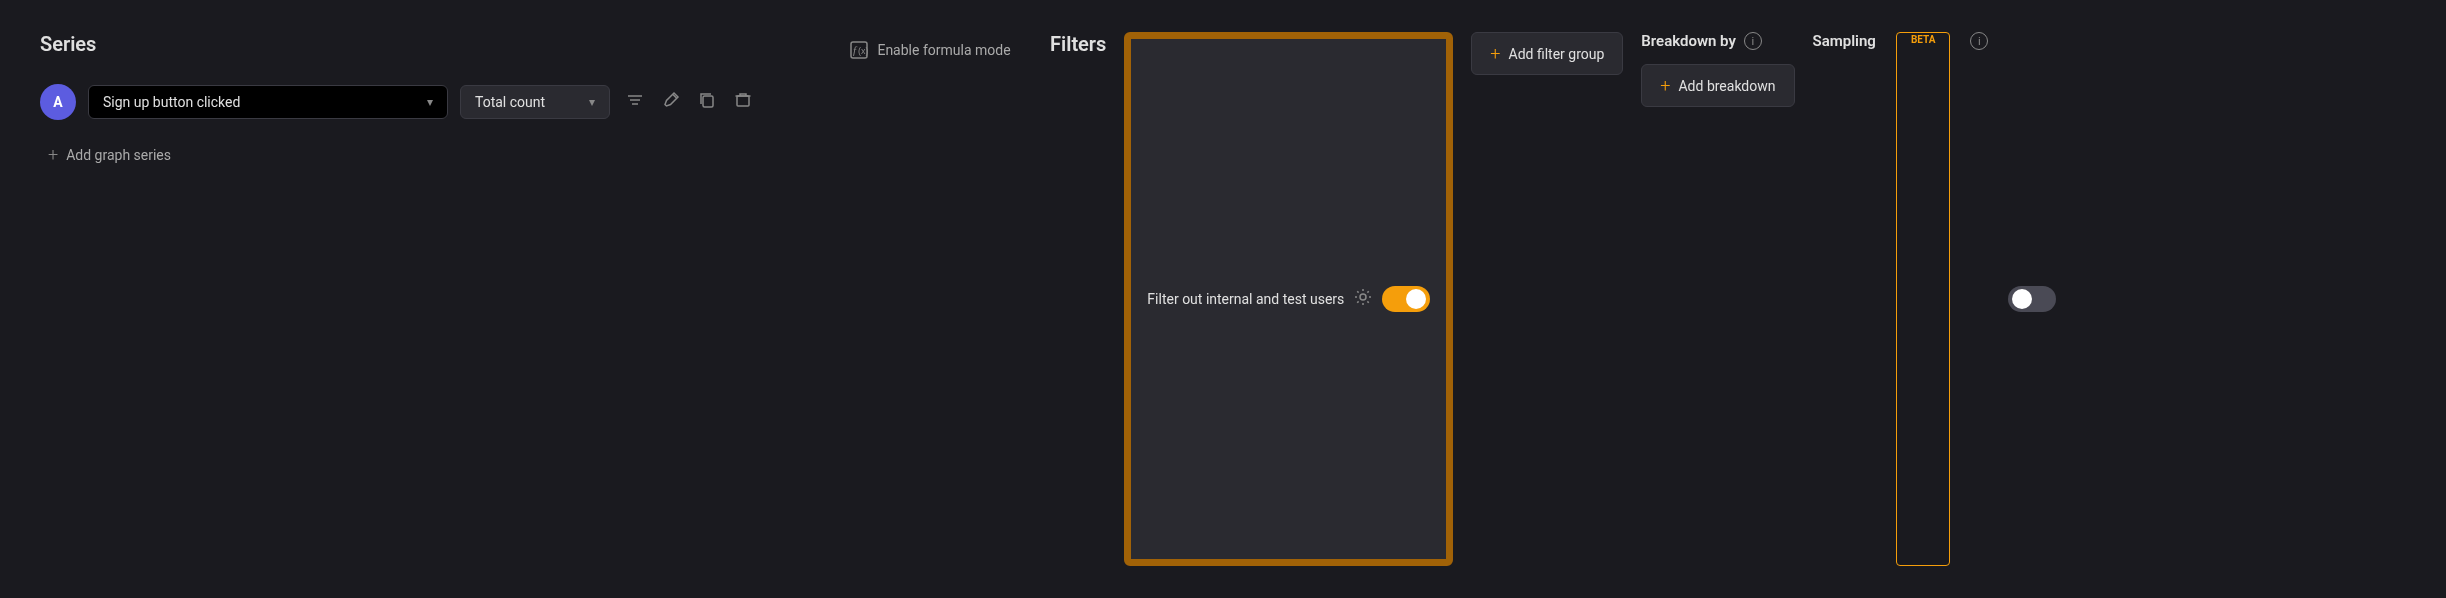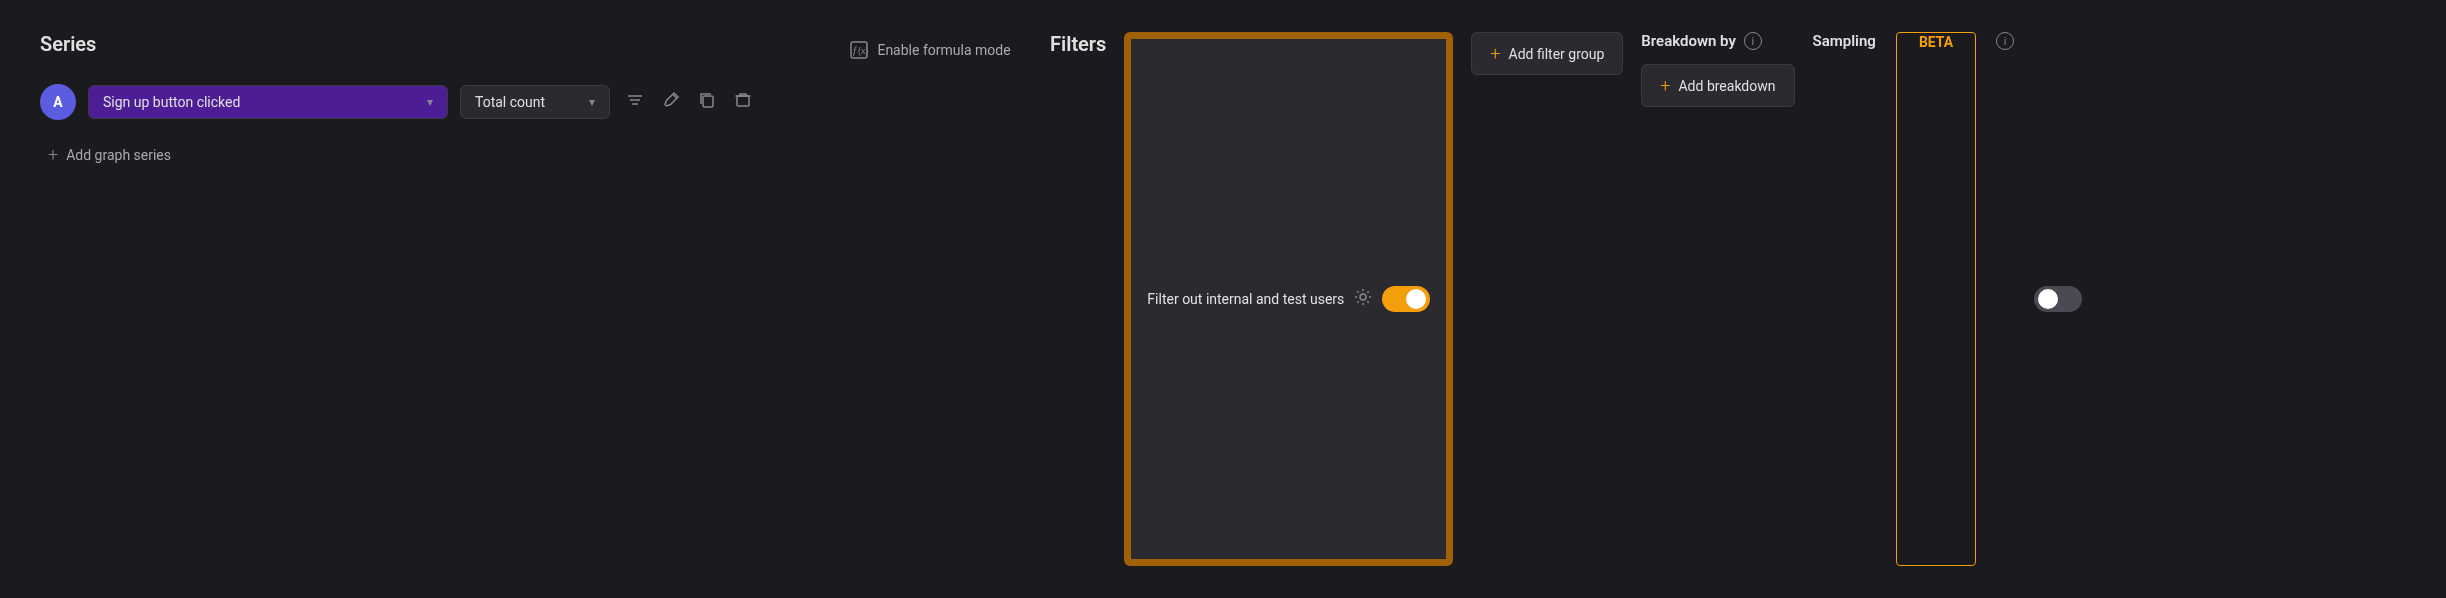--- a/index.html
+++ b/index.html
@@ -58,21 +58,21 @@
       font-weight: 700;
       font-size: 14px;
       color: white;
       flex-shrink: 0;
     }
 
     .event-dropdown {
       display: flex;
       align-items: center;
       justify-content: space-between;
-      background-color: #4c1d95;
+      background-color: #000000;
       border: 1px solid #3a3a42;
       border-radius: 6px;
       padding: 8px 14px;
       width: 360px;
       cursor: pointer;
       color: #e0e0e0;
     }
 
     .event-dropdown .chevron {
       color: #888;
@@ -298,22 +298,22 @@
 
     .sampling-label {
       font-size: 15px;
       font-weight: 600;
       color: #e0e0e0;
     }
 
     .beta-badge {
       border: 1.5px solid #f59e0b;
       border-radius: 4px;
-      padding: 1px 22px;
-      font-size: 14px;
+      padding: 1px 14px;
+      font-size: 10px;
       font-weight: 700;
       color: #f59e0b;
     }
 
     
     .icon-svg {
       width: 18px;
       height: 18px;
       fill: none;
       stroke: #888;

